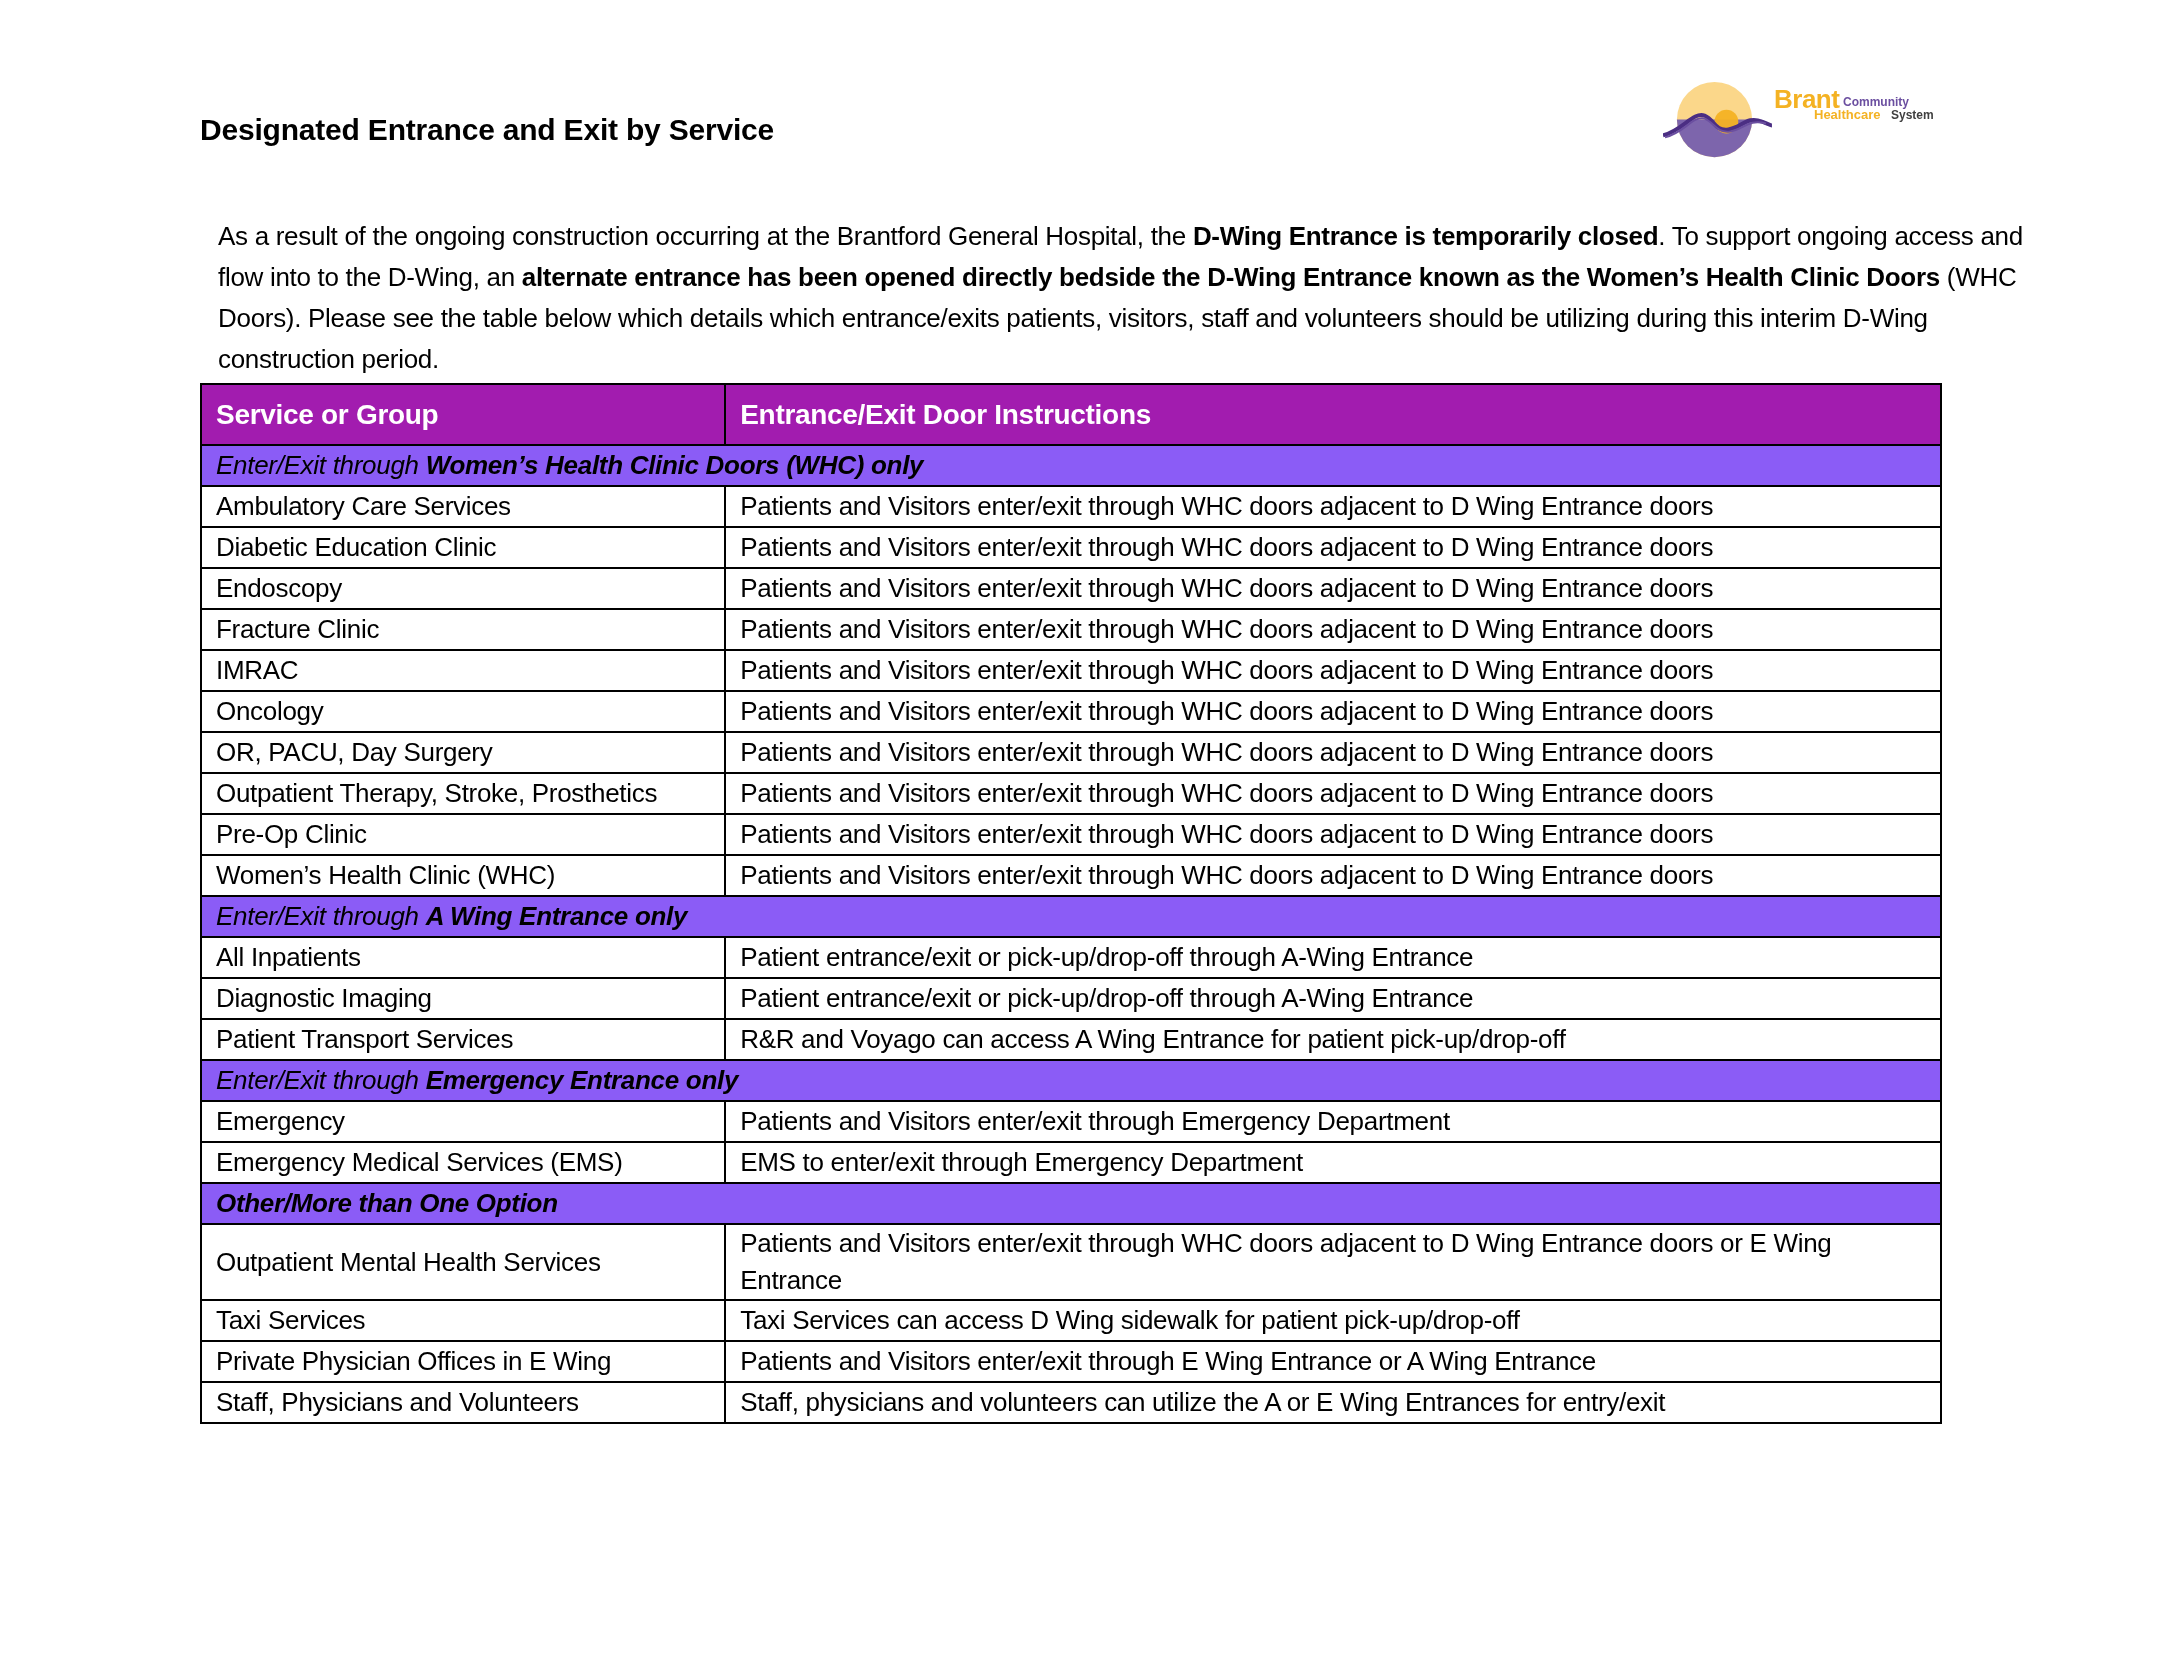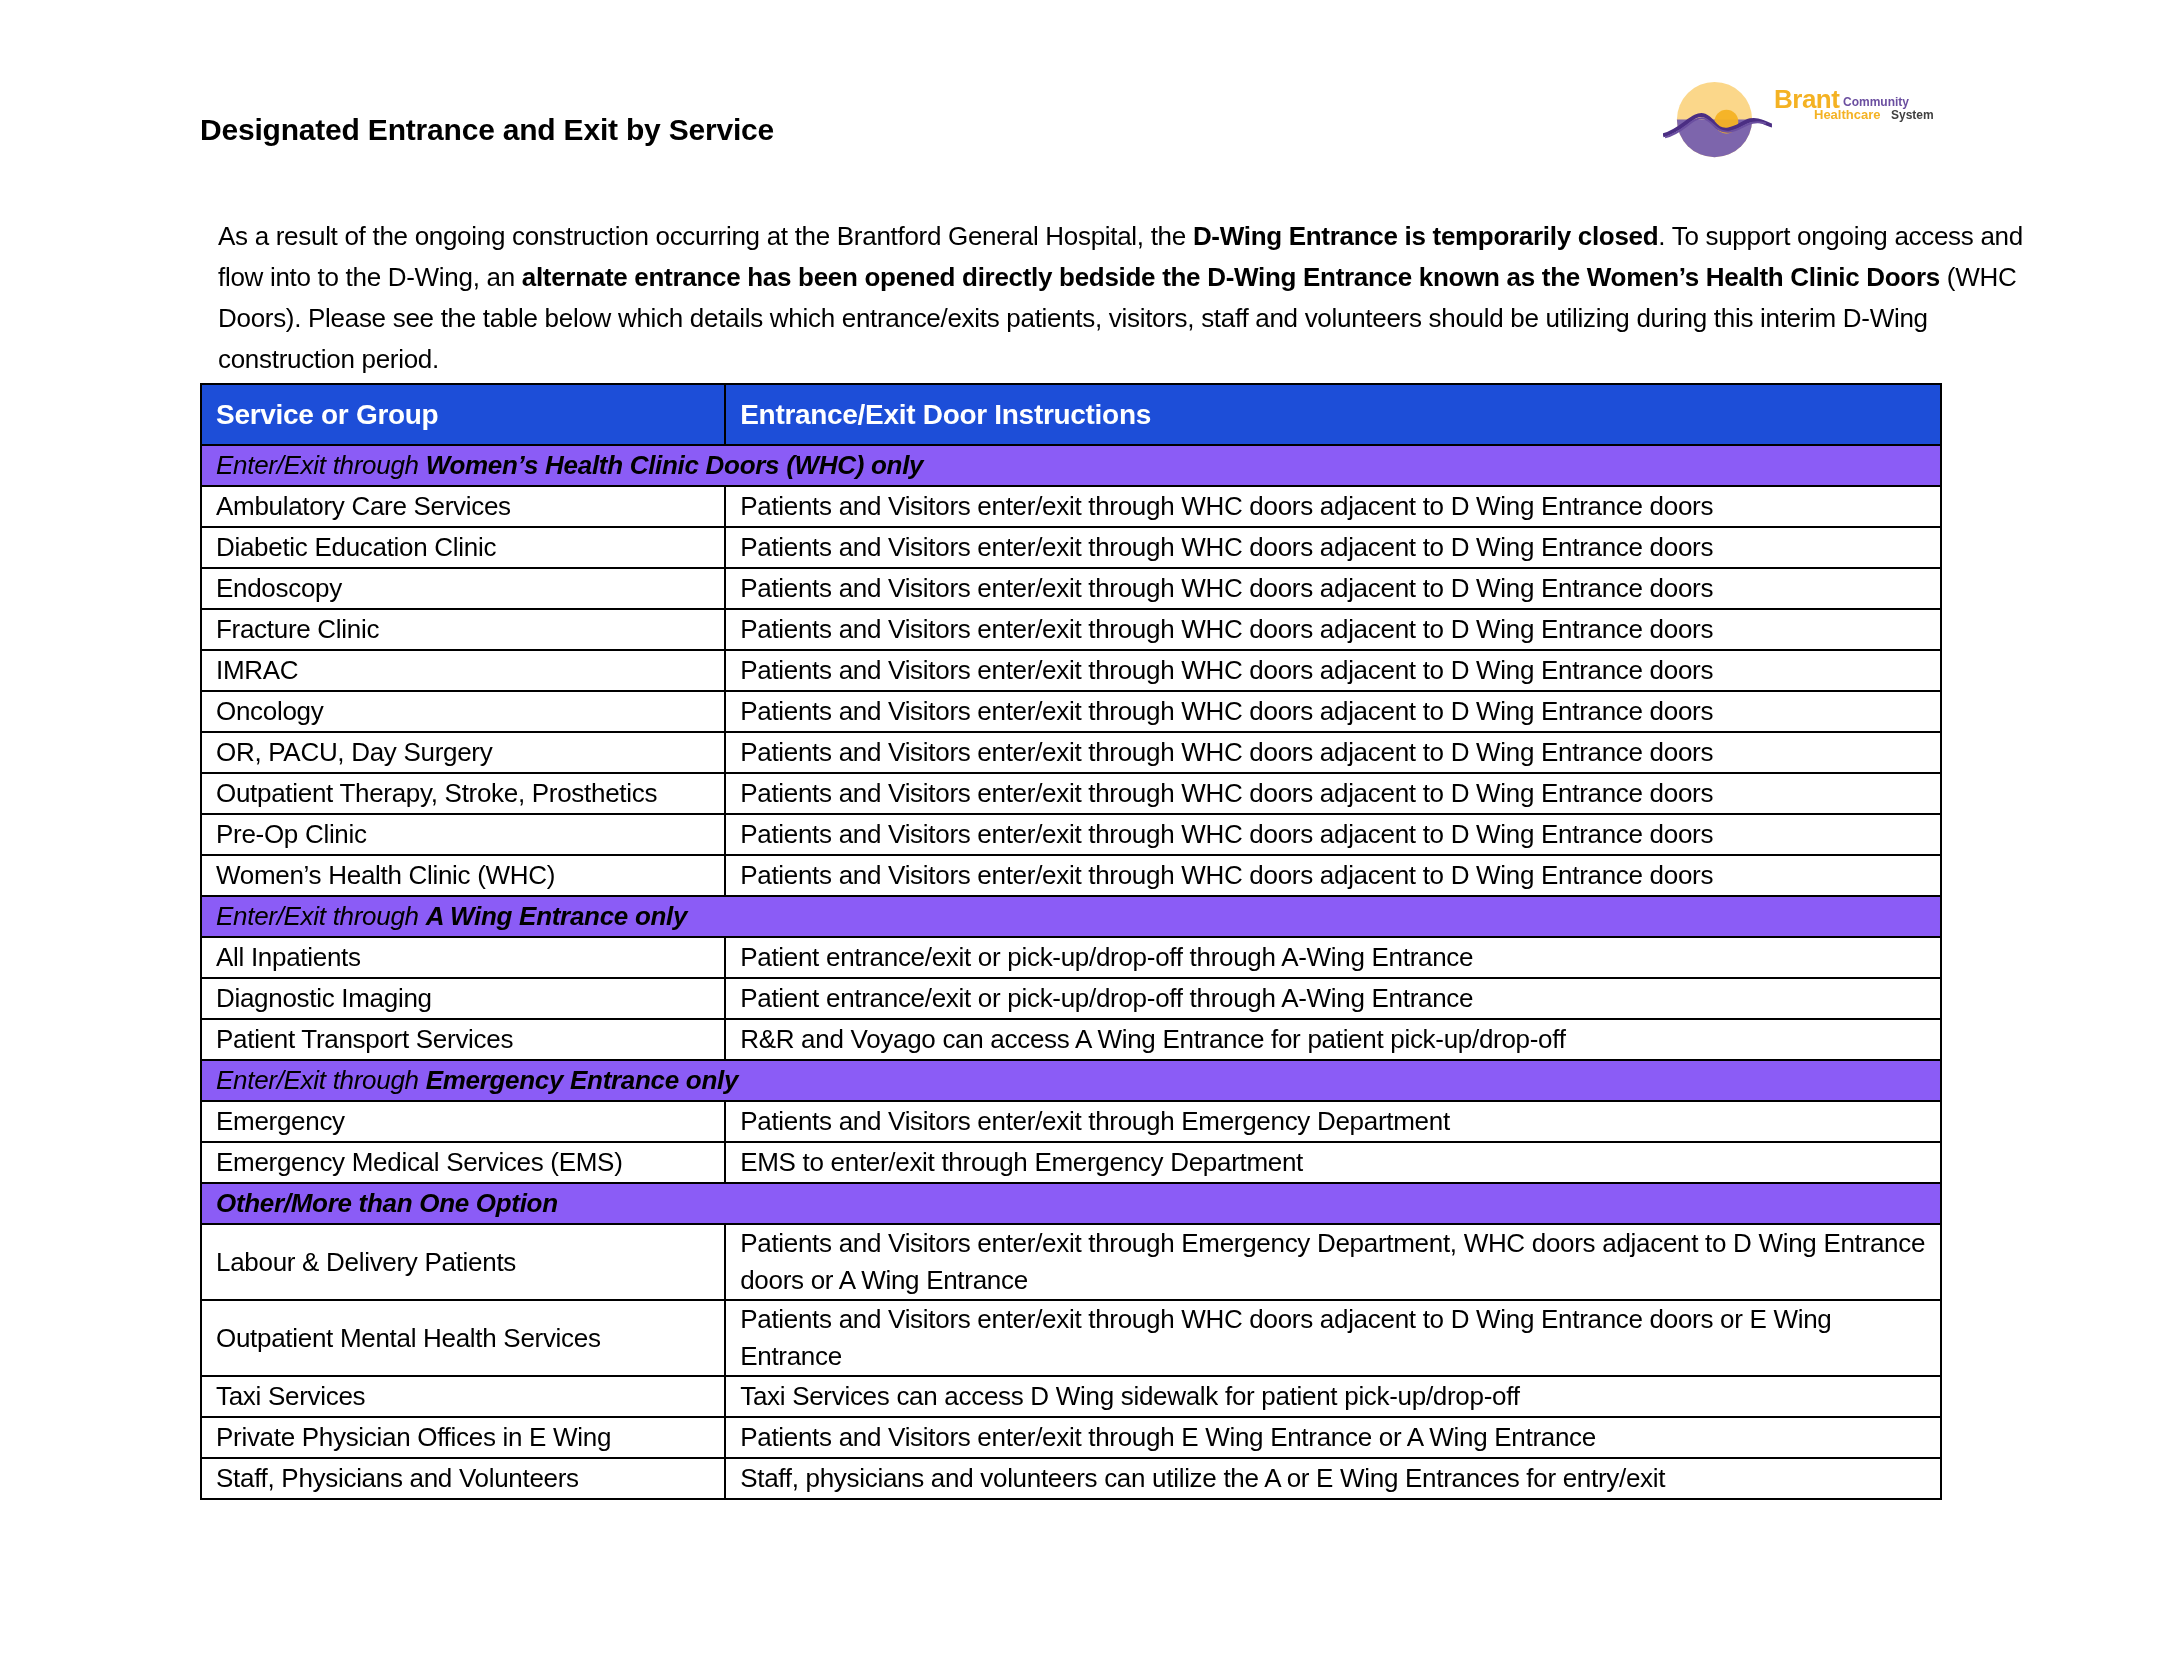--- a/index.html
+++ b/index.html
@@ -91,21 +91,21 @@
       font-size: 26px;
       letter-spacing: -0.3px;
     }
     table.entrance-table td, table.entrance-table th {
       border: 2px solid #000;
       padding: 0 14px;
       text-align: left;
       vertical-align: middle;
     }
     table.entrance-table th {
-      background: #1d4ed8;
+      background: #a21caf;
       color: #ffffff;
       font-weight: bold;
       height: 59px;
       font-size: 28px;
     }
     table.entrance-table col.c1 { width: 525px; }
     table.entrance-table col.c2 { width: 1218px; }
     tr.section-row td {
       background: #8b5cf6;
       height: 39px;
@@ -223,24 +223,20 @@
         <td>Patients and Visitors enter/exit through Emergency Department</td>
       </tr>
       <tr class="data-row">
         <td>Emergency Medical Services (EMS)</td>
         <td>EMS to enter/exit through Emergency Department</td>
       </tr>
       <tr class="section-row">
         <td colspan="2"><span></span><b>Other/More than One Option</b></td>
       </tr>
       <tr class="data-row multi">
-        <td>Labour &amp; Delivery Patients</td>
-        <td>Patients and Visitors enter/exit through Emergency Department,  WHC doors adjacent to D Wing Entrance doors or A Wing Entrance</td>
-      </tr>
-      <tr class="data-row multi">
         <td>Outpatient Mental Health Services</td>
         <td>Patients and Visitors enter/exit through WHC doors adjacent to D Wing Entrance doors or E Wing Entrance</td>
       </tr>
       <tr class="data-row">
         <td>Taxi Services</td>
         <td>Taxi Services can access D Wing sidewalk for patient pick-up/drop-off</td>
       </tr>
       <tr class="data-row">
         <td>Private Physician Offices in E Wing</td>
         <td>Patients and Visitors enter/exit through E Wing Entrance or A Wing Entrance</td>

